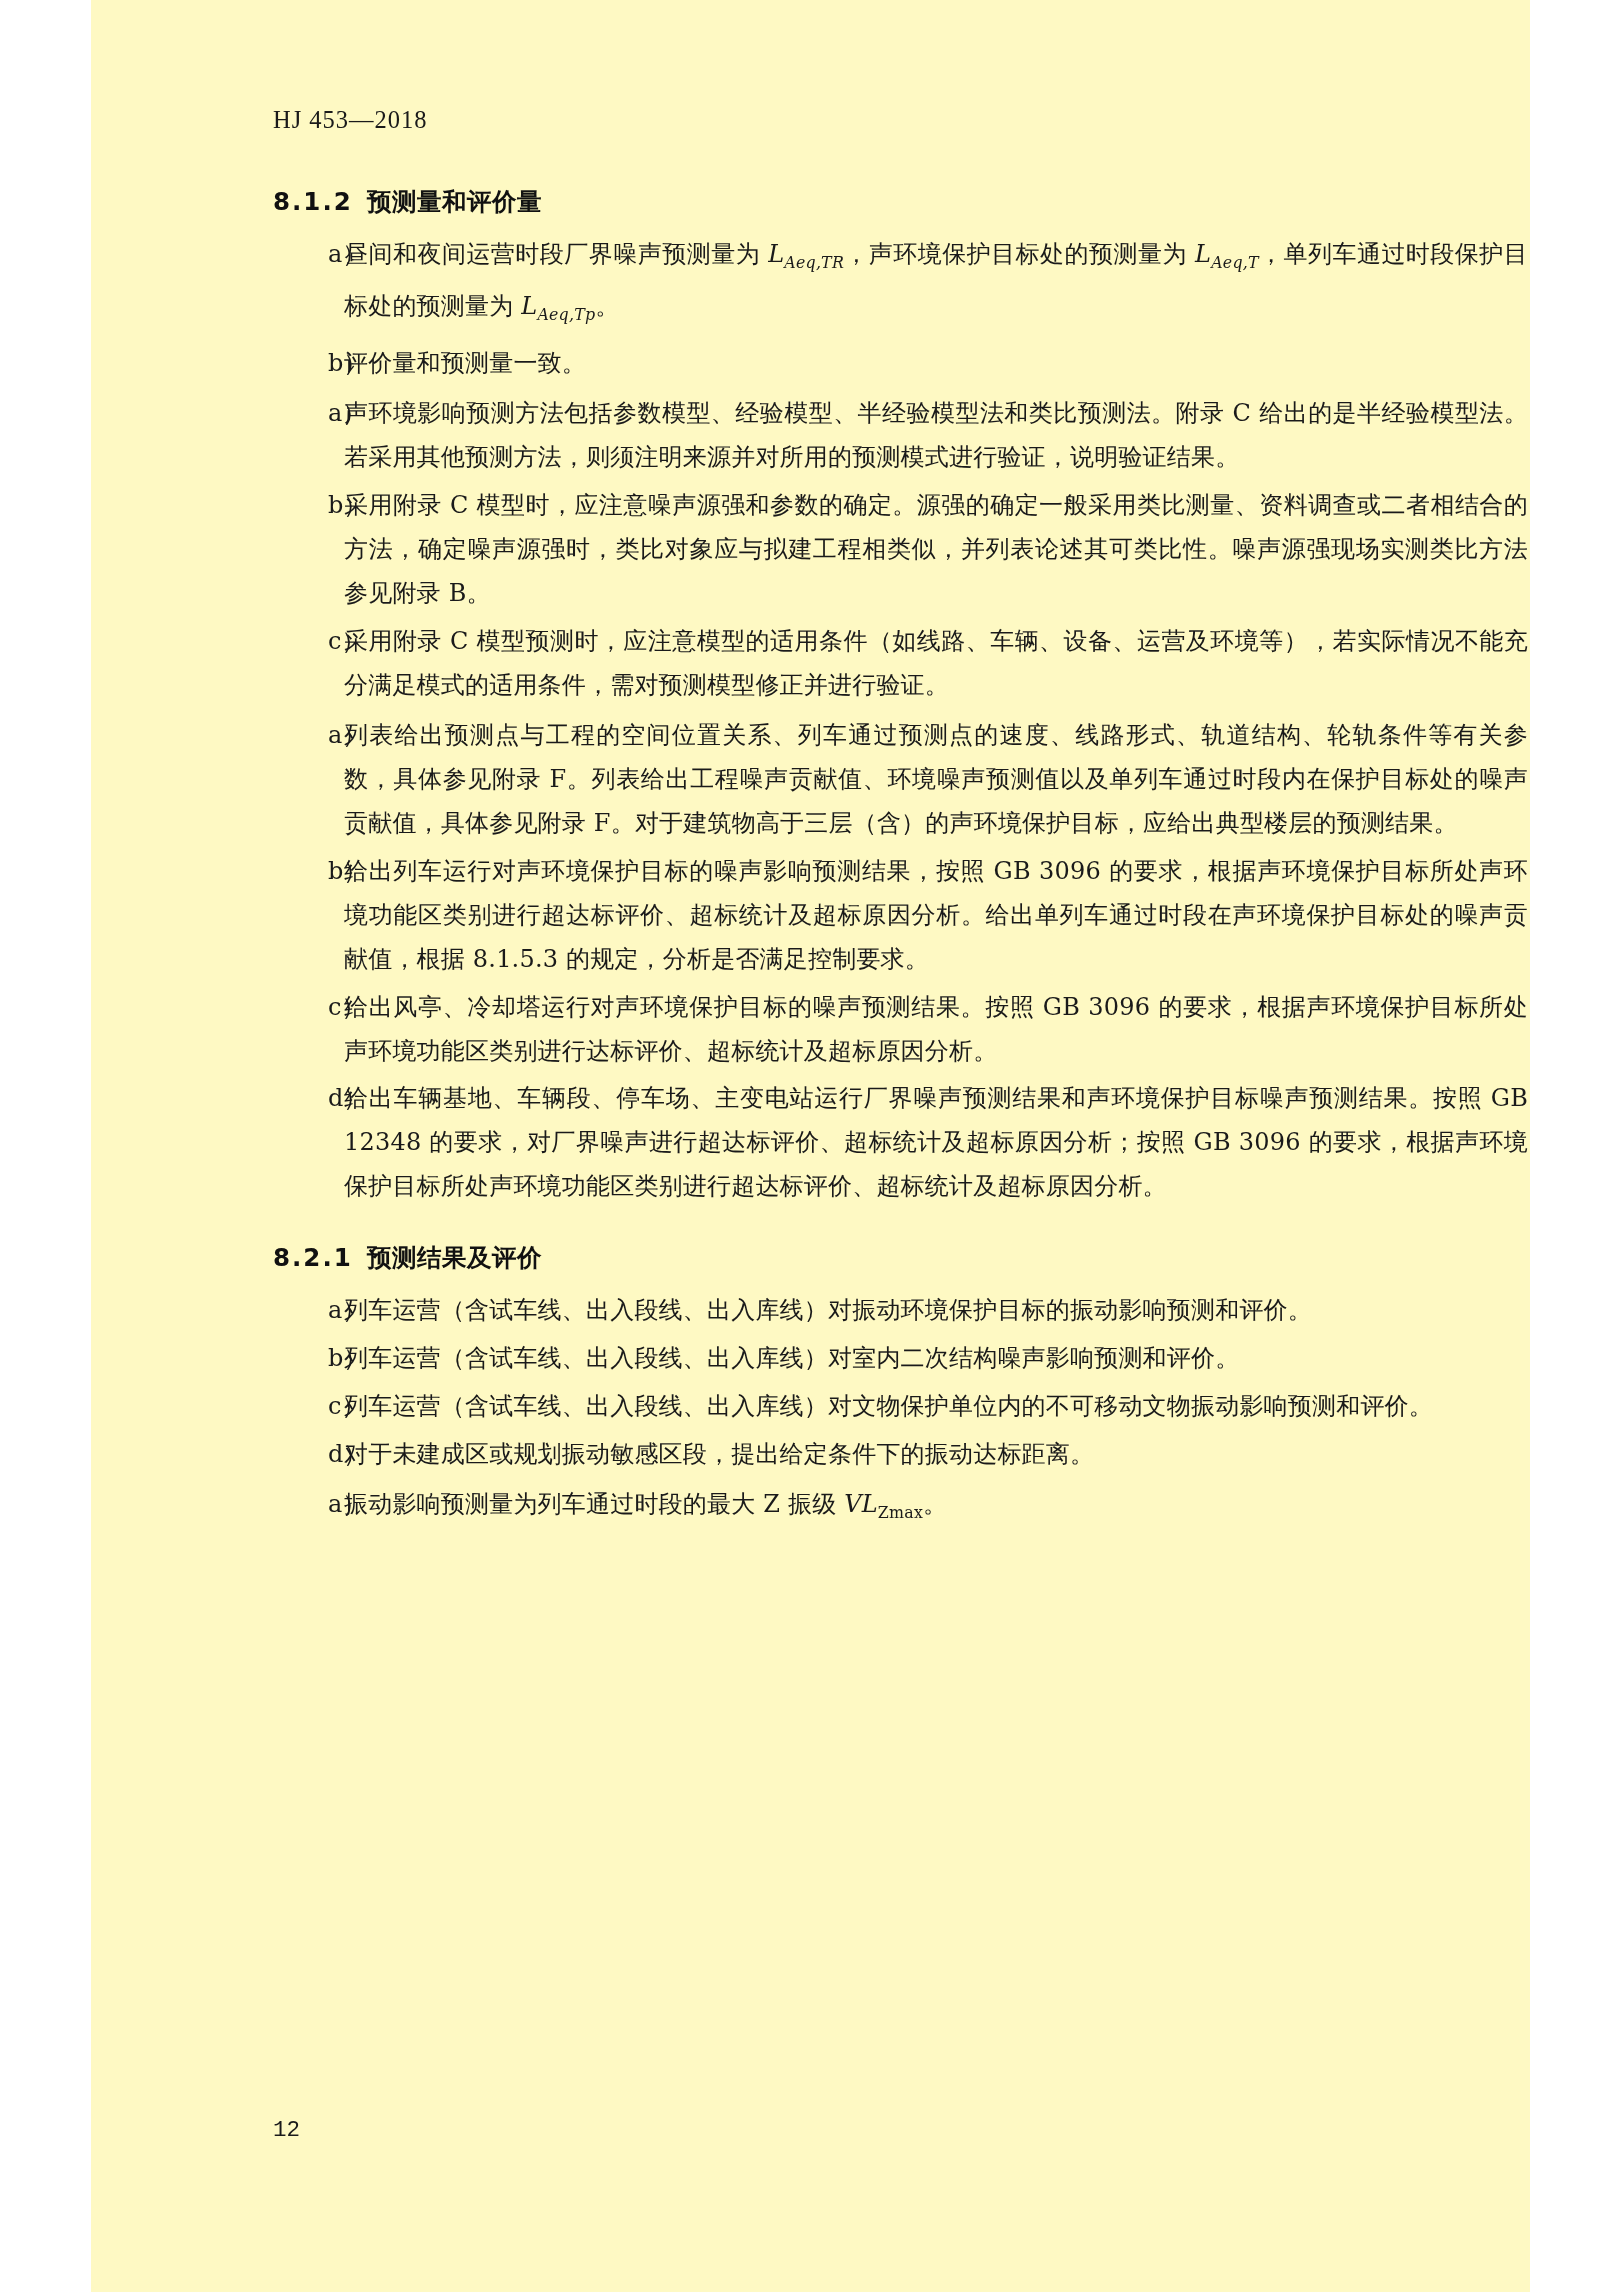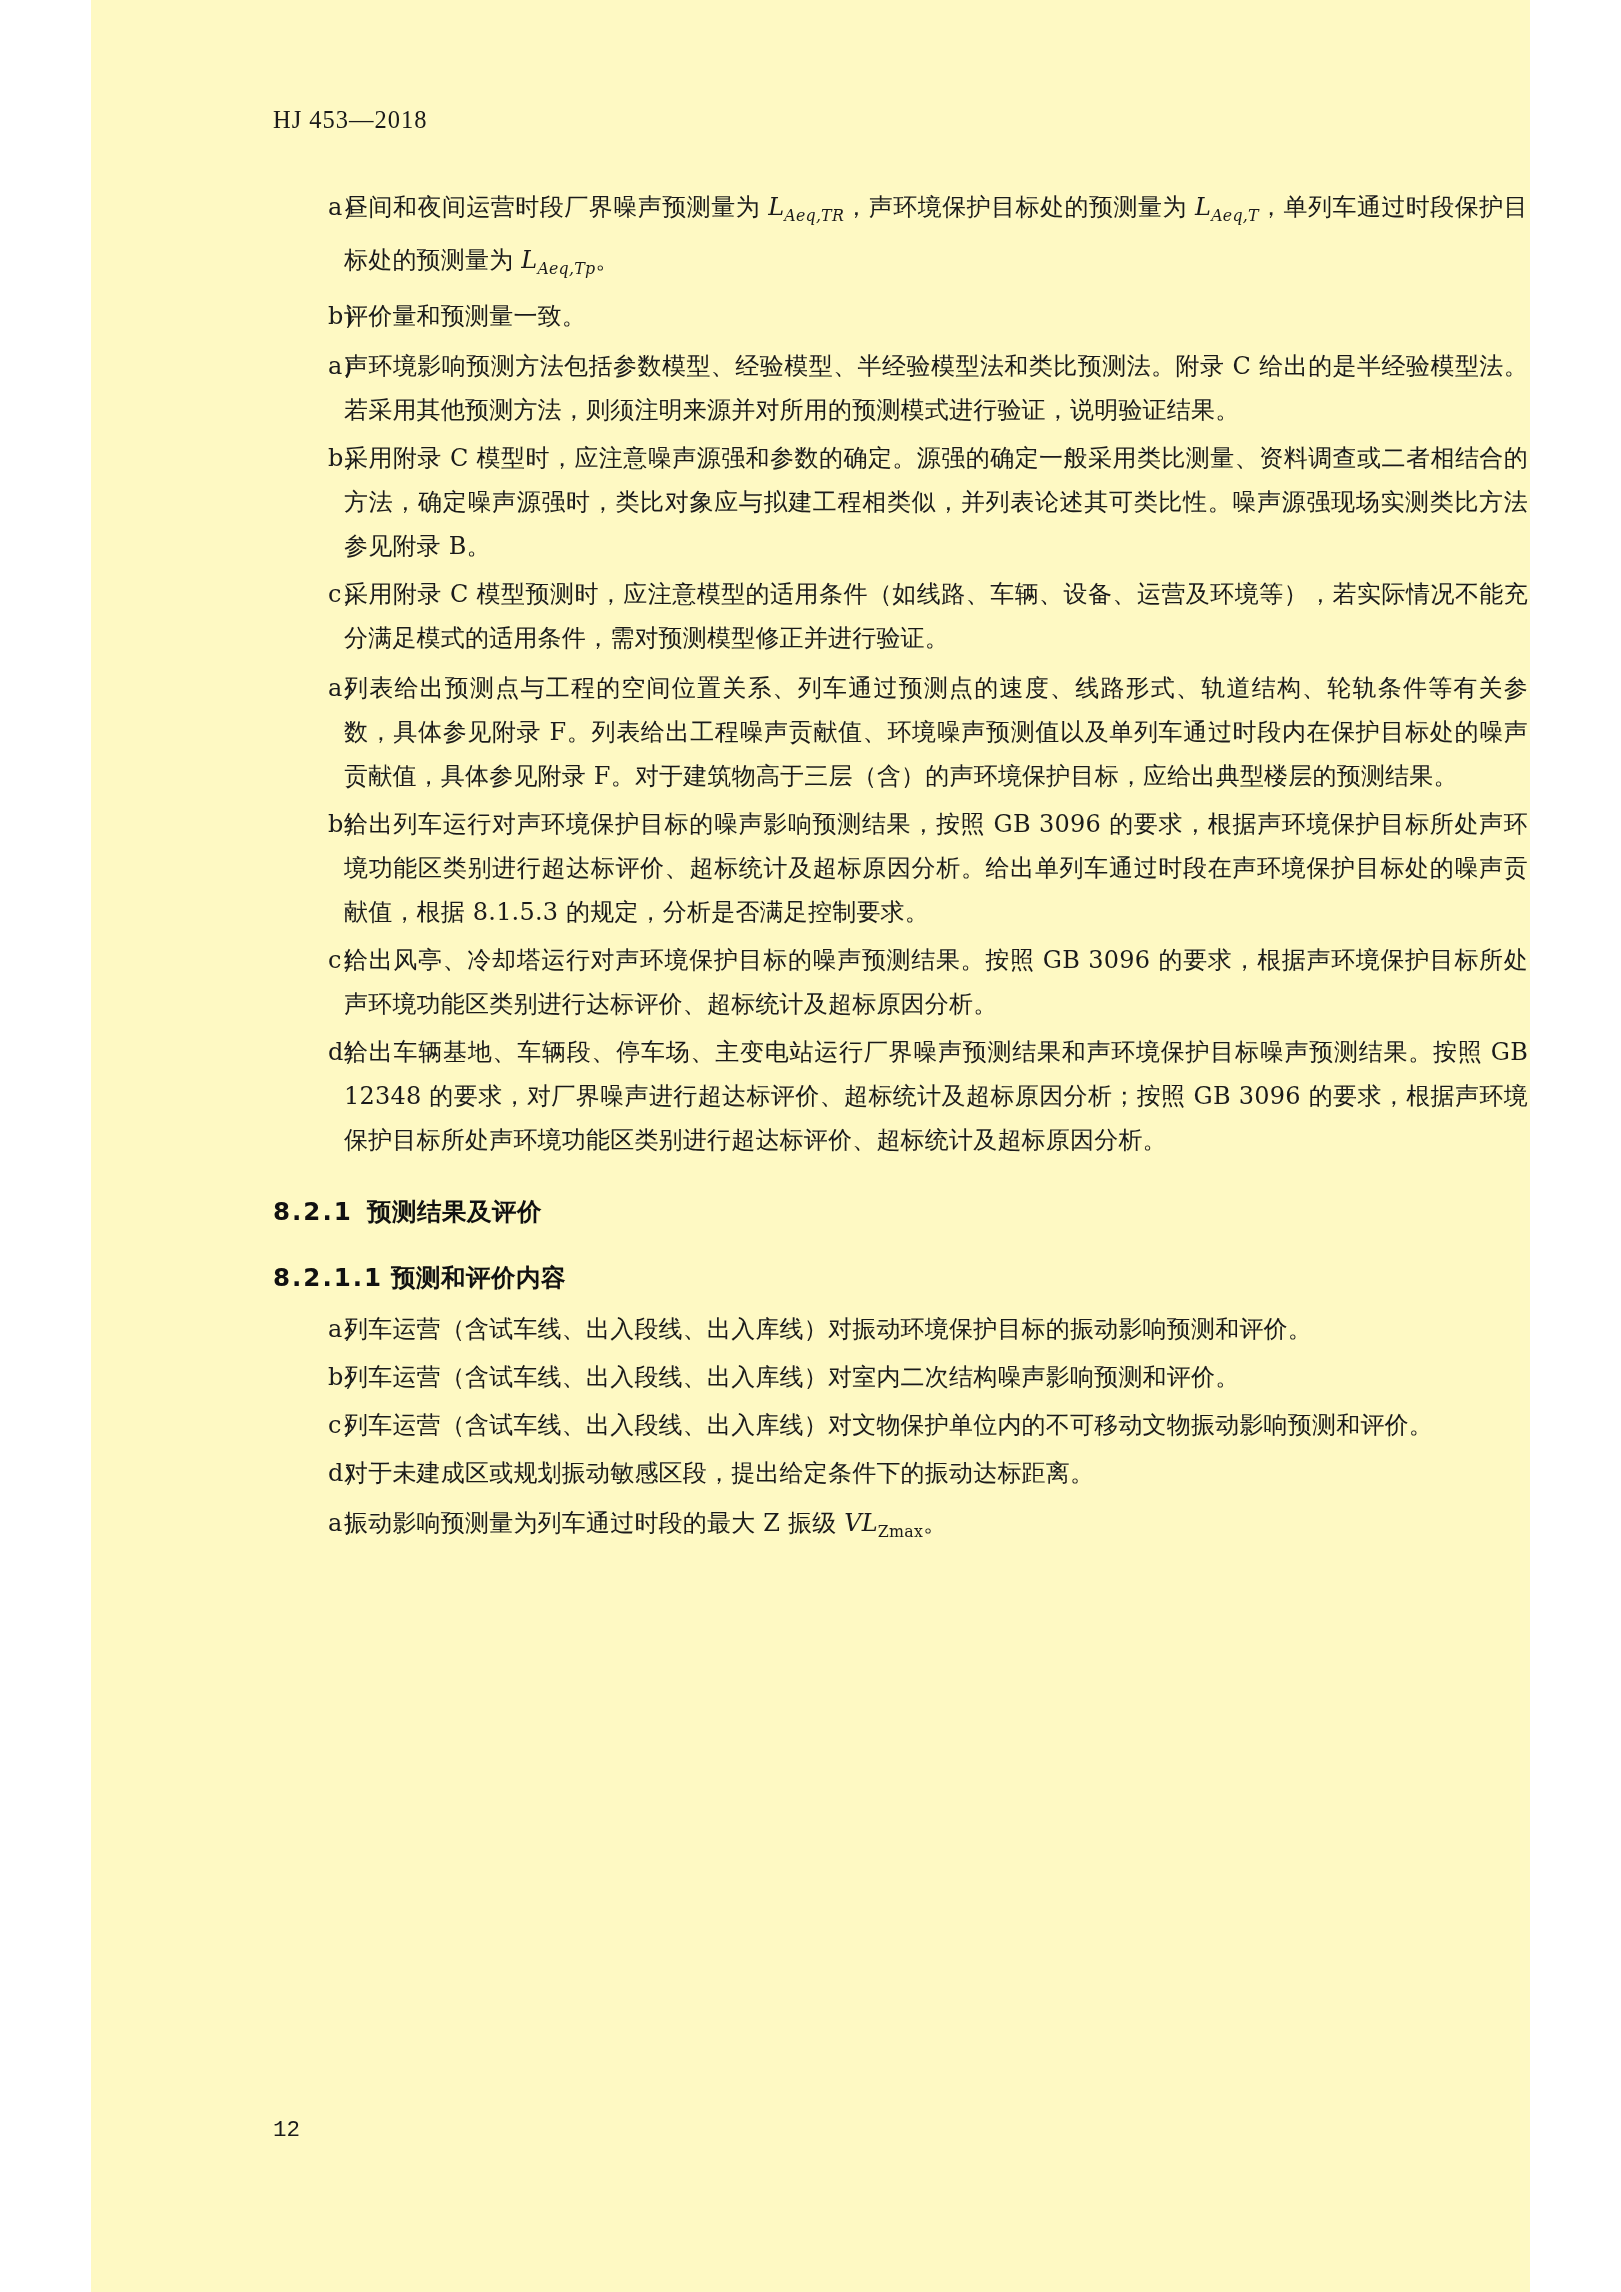--- a/index.html
+++ b/index.html
@@ -101,20 +101,21 @@
   }
 </style>
 </head>
 <body>
 
 <div class="page">
 
   <div class="content">
     <div class="header">HJ 453—2018</div>
     <div id="sections-root">
+        <div class="sec-head"><span class="num">8.1.2</span><span>预测量和评价量</span></div>
         <div class="list">
           <div class="item">
             <div class="marker">a）</div>
             <div class="body">昼间和夜间运营时段厂界噪声预测量为 <span><span class="ital">L</span><span class="sub ital">Aeq,TR</span></span>，声环境保护目标处的预测量为 <span><span class="ital">L</span><span class="sub ital">Aeq,T</span></span>，单列车通过时段保护目标处的预测量为 <span><span class="ital">L</span><span class="sub ital">Aeq,Tp</span></span>。</div>
           </div>
           <div class="item">
             <div class="marker">b）</div>
             <div class="body">评价量和预测量一致。</div>
           </div>
         </div>
@@ -144,21 +145,20 @@
           <div class="item">
             <div class="marker">c）</div>
             <div class="body">给出风亭、冷却塔运行对声环境保护目标的噪声预测结果。按照 GB 3096 的要求，根据声环境保护目标所处声环境功能区类别进行达标评价、超标统计及超标原因分析。</div>
           </div>
           <div class="item">
             <div class="marker">d）</div>
             <div class="body">给出车辆基地、车辆段、停车场、主变电站运行厂界噪声预测结果和声环境保护目标噪声预测结果。按照 GB 12348 的要求，对厂界噪声进行超达标评价、超标统计及超标原因分析；按照 GB 3096 的要求，根据声环境保护目标所处声环境功能区类别进行超达标评价、超标统计及超标原因分析。</div>
           </div>
         </div>
         <div class="sec-head"><span class="num">8.2.1</span><span>预测结果及评价</span></div>
-        <div class="sec-head lvl4"><span class="num">8.2.1.1</span><span>预测和评价内容</span></div>
         <div class="list">
           <div class="item">
             <div class="marker">a）</div>
             <div class="body">列车运营（含试车线、出入段线、出入库线）对振动环境保护目标的振动影响预测和评价。</div>
           </div>
           <div class="item">
             <div class="marker">b）</div>
             <div class="body">列车运营（含试车线、出入段线、出入库线）对室内二次结构噪声影响预测和评价。</div>
           </div>
           <div class="item">

